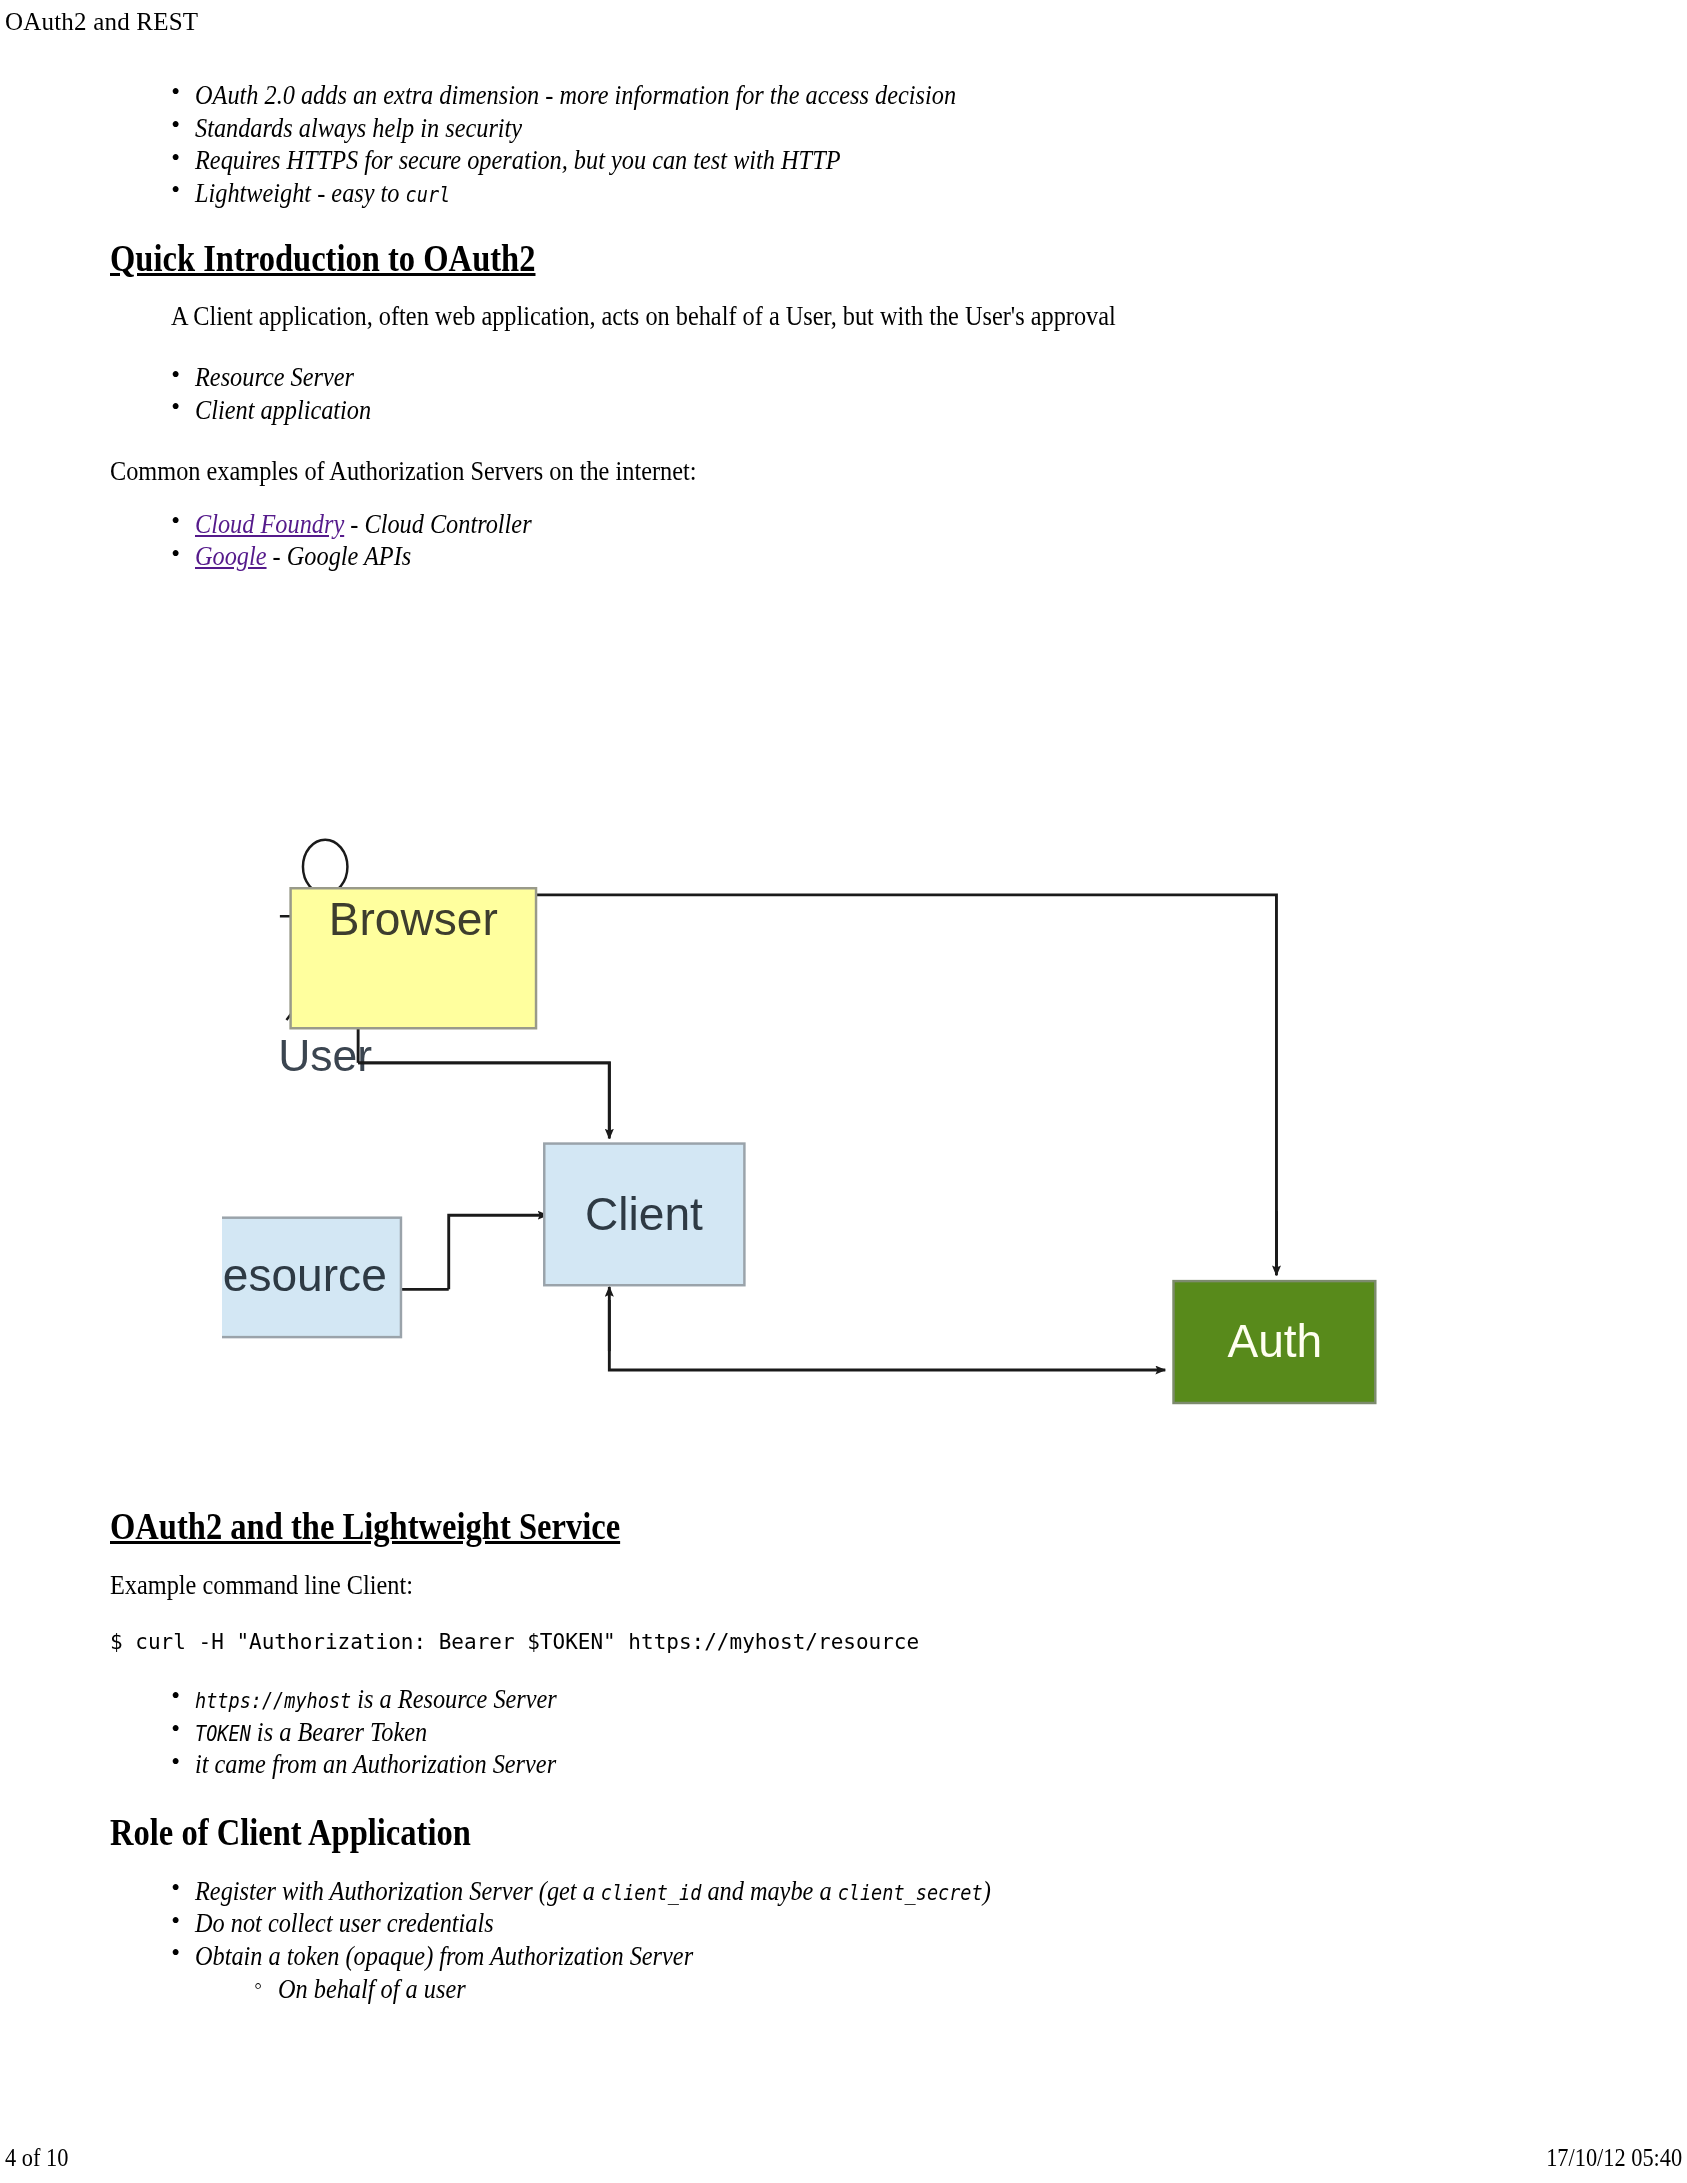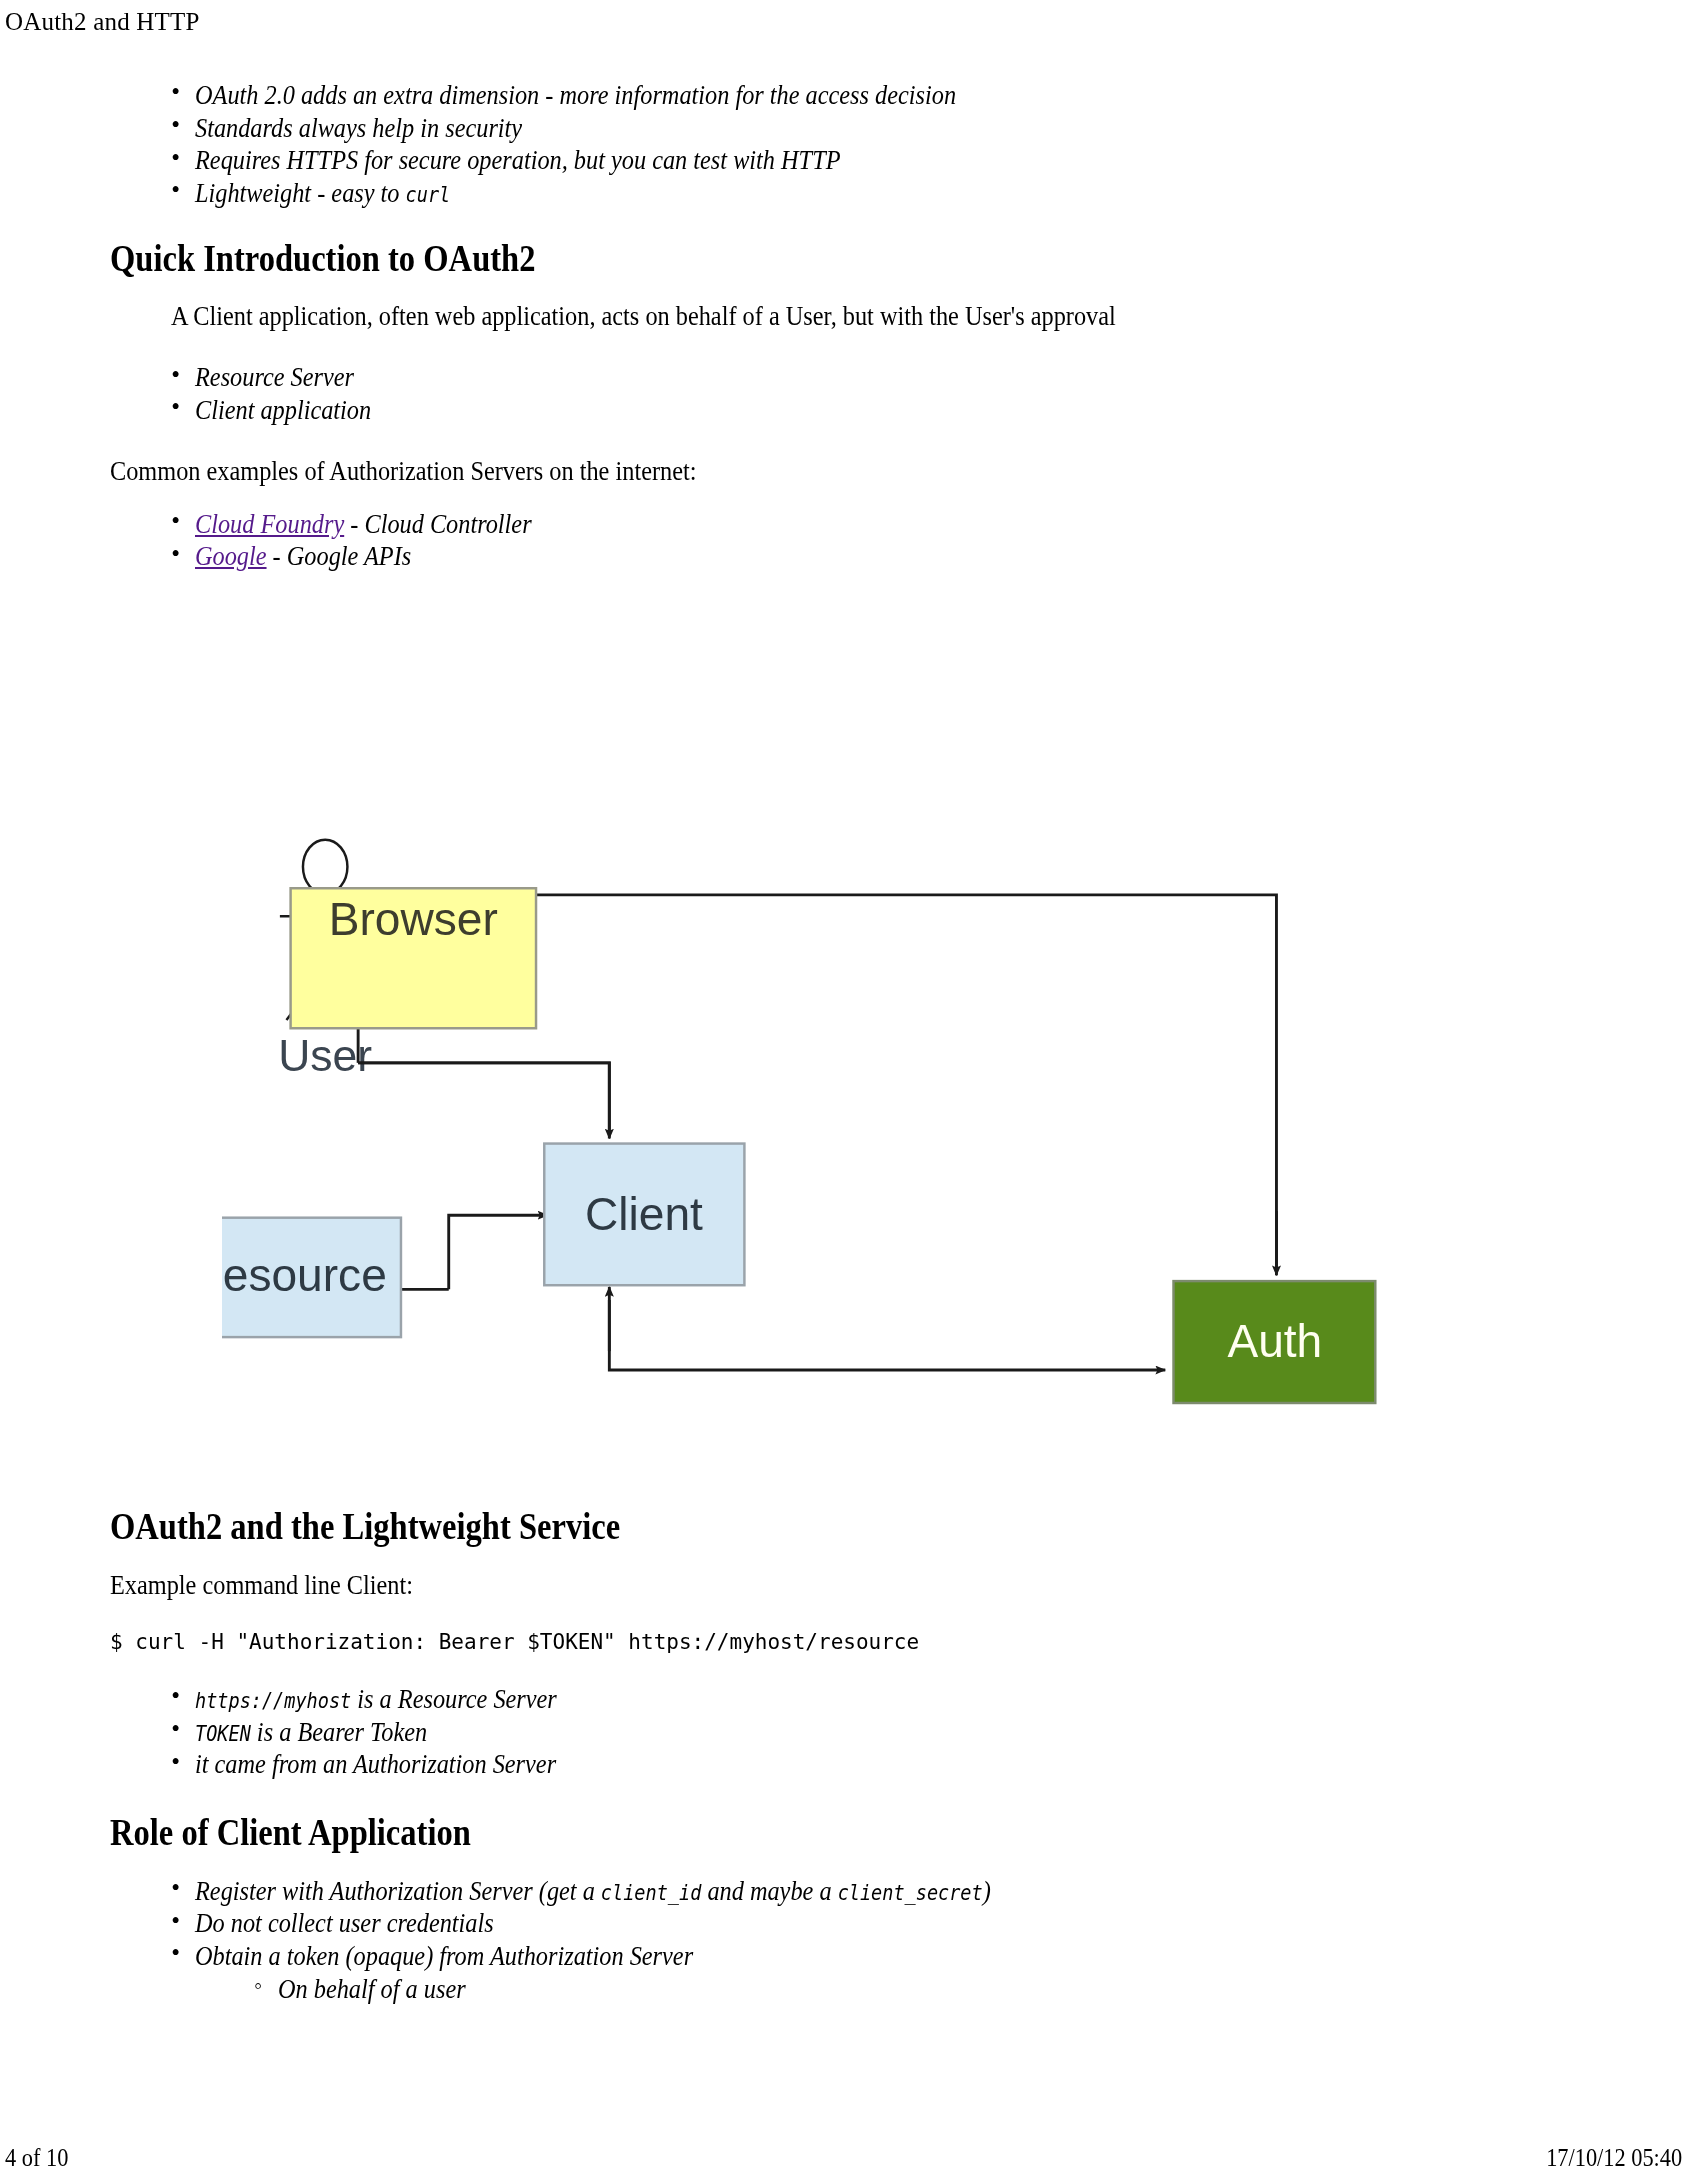--- a/index.html
+++ b/index.html
@@ -41,21 +41,21 @@
     font-size: 37px;
     line-height: 1.12;
     margin: 0;
     padding: 0;
     transform: scaleX(0.88);
     transform-origin: left center;
     white-space: nowrap;
   }
 
   .h2-block { margin: 31px 0 21.4px 0; }
-  .h2-block.first { margin-top: 28px; }
+  .h2-block.first { margin-top: 28px; text-decoration: underline; }
 
   p.para {
     font-size: 27px;
     line-height: 1.22;
     margin: 0;
     transform: scaleX(0.9);
     transform-origin: left center;
     white-space: nowrap;
   }
 
@@ -162,21 +162,21 @@
     line-height: 1.2;
     transform: scaleX(0.86);
     white-space: nowrap;
   }
   .footer-left  { left: 5px;  transform-origin: left center; }
   .footer-right { right: 5px; transform-origin: right center; }
 </style>
 </head>
 <body>
 
-<div class="page-header">OAuth2 and HTTP</div>
+<div class="page-header">OAuth2 and REST</div>
 
 <div class="content">
 
   <ul class="bullets">
     <li><span class="li-text">OAuth 2.0 adds an extra dimension - more information for the access decision</span></li>
     <li><span class="li-text">Standards always help in security</span></li>
     <li><span class="li-text">Requires HTTPS for secure operation, but you can test with HTTP</span></li>
     <li><span class="li-text"><span>Lightweight - easy to </span><code class="mono">curl</code></span></li>
   </ul>
 

